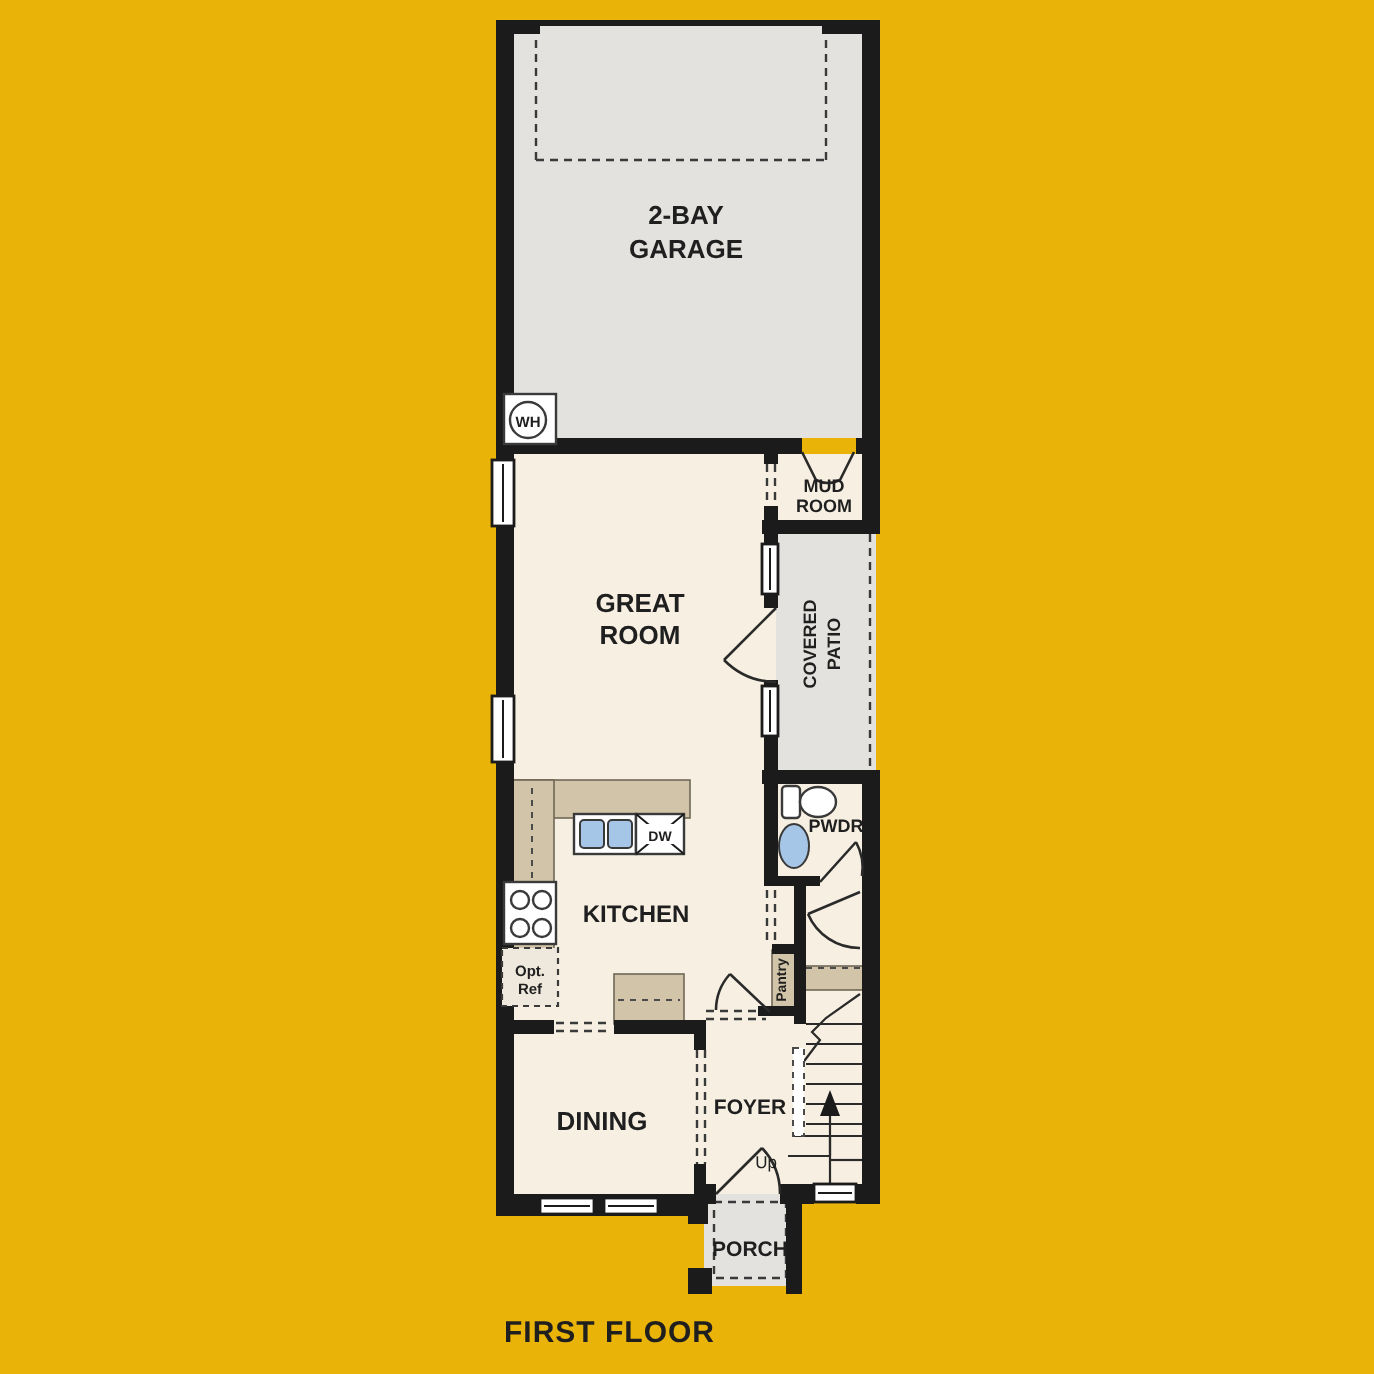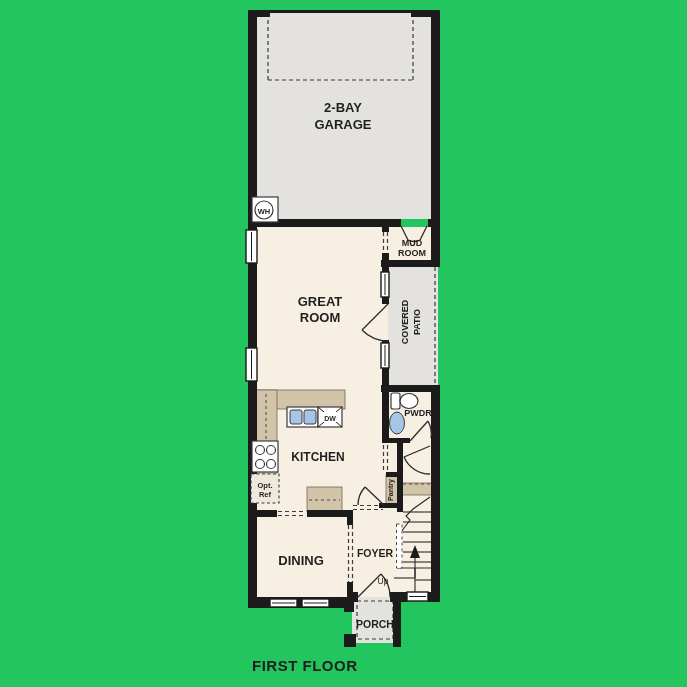--- a/index.html
+++ b/index.html
@@ -1,16 +1,16 @@
 <!DOCTYPE html>
 <html><head>
 <meta charset="utf-8">
 <style>
   html,body{margin:0;padding:0;background:#ffffff;}
-  .stage{position:relative;width:687px;height:687px;background:#22c55e;overflow:hidden;}
+  .stage{position:relative;width:687px;height:687px;background:#eab308;overflow:hidden;}
   svg{position:absolute;left:0;top:0;}
   .wall{fill:#1b1b1b;}
   .fill-int{fill:#f7f0e2;}
   .fill-ext{fill:#e3e2df;}
   .win{fill:#ffffff;stroke:#1b1b1b;stroke-width:1.4;}
   .winline{stroke:#1b1b1b;stroke-width:1;}
   .dash{stroke:#3a3a3a;stroke-width:1.2;fill:none;stroke-dasharray:4 3;}
   .dash-thin{stroke:#4a4a4a;stroke-width:1;fill:none;stroke-dasharray:3 3;}
   .cab{fill:#d2c4a8;stroke:#6e6856;stroke-width:0.8;}
   .fix{fill:#ffffff;stroke:#3a3a3a;stroke-width:1.2;}

